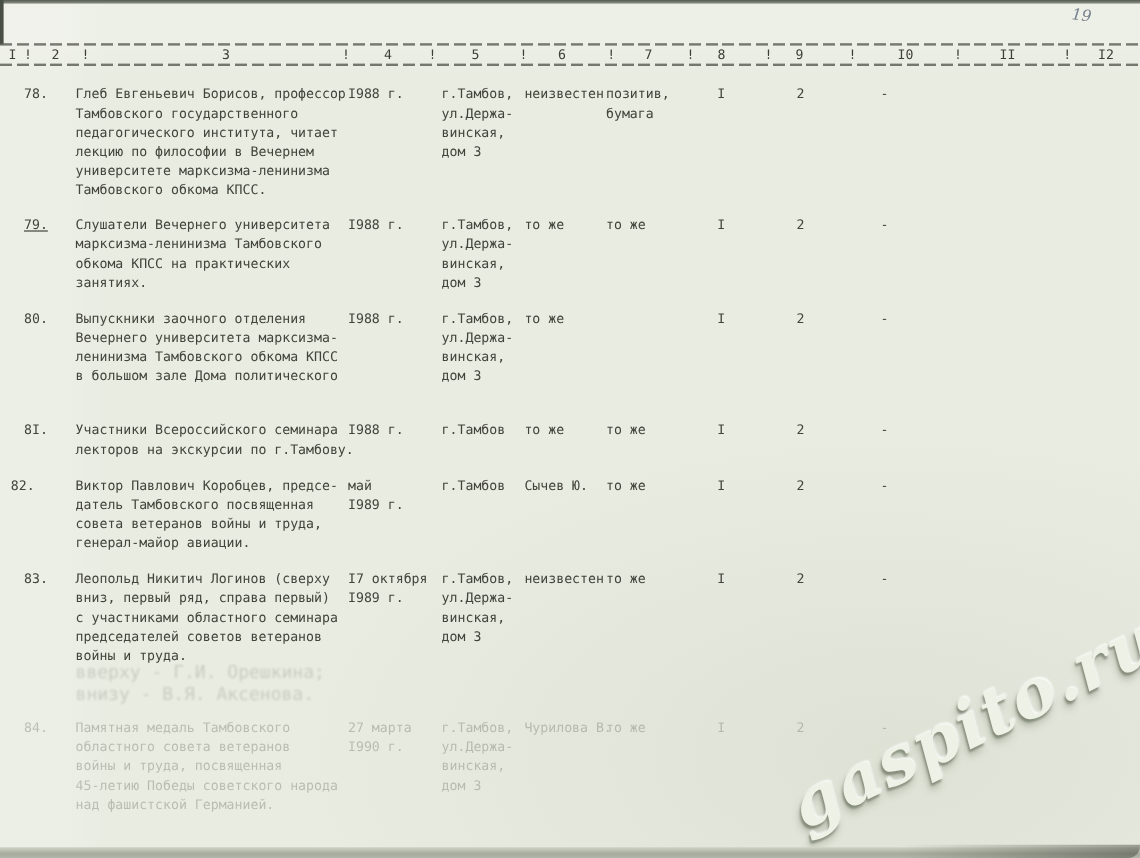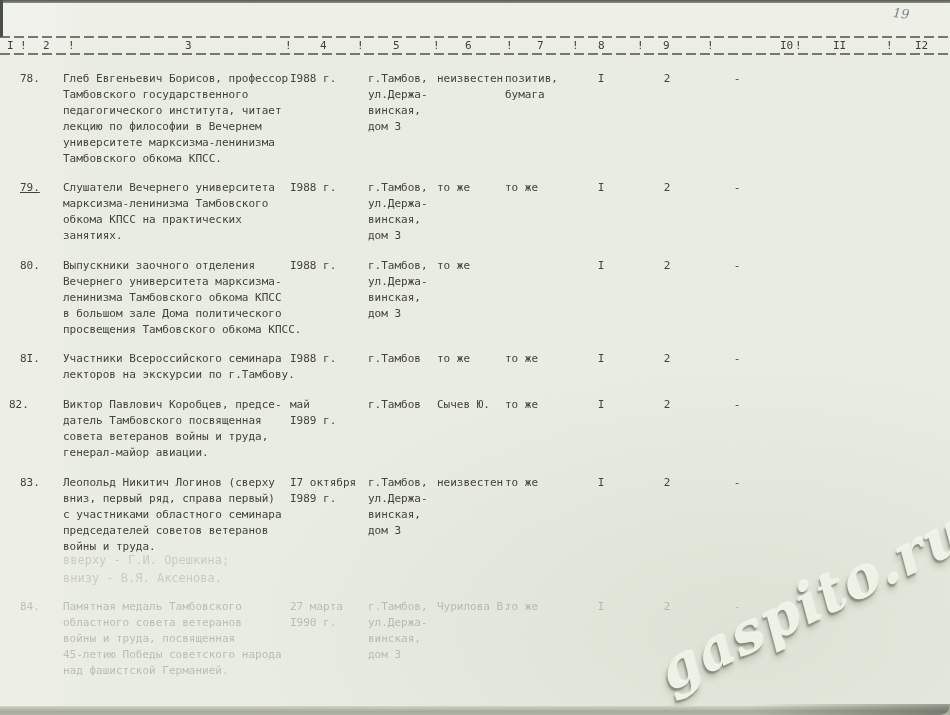--- a/index.html
+++ b/index.html
@@ -29,21 +29,21 @@
     background:repeating-linear-gradient(90deg,#585950 0 10px, rgba(0,0,0,0) 10px 14px); }
   .ruler-top { top:36px; }
   .ruler-bottom { top:53px; }
   .header-row { position:absolute; left:0; top:39px; width:950px; height:14px; }
   .header-row span { position:absolute; top:0; font-size:11px; color:#3e3f36; }
   .trow { position:absolute; left:0; width:950px; height:0; }
   .cell { position:absolute; top:0; font-size:11px; line-height:16px;
     color:#43443b; white-space:pre; }
   .cell.center { text-align:center; }
   .faded { opacity:.28; filter:blur(.5px); }
-  .ghost-line { position:absolute; font-size:12px; line-height:16px;
+  .ghost-line { position:absolute; font-size:15px; line-height:16px;
     color:#4a4b42; opacity:.20; filter:blur(.7px); white-space:pre; }
   .watermark {
     position:absolute; left:648px; top:645px;
     transform:rotate(-26deg); transform-origin:0 0;
     font-family:"DejaVu Serif","Liberation Serif",serif;
     font-style:italic; font-weight:bold; font-size:55px; letter-spacing:2px;
     color:#eef1e5;
     text-shadow:-2px 2px 2px rgba(112,120,102,.75),
                  1px -1px 2px rgba(255,255,255,.95),
                 -4px 5px 6px rgba(112,120,102,.35);
@@ -70,21 +70,21 @@
       <span style="left: 393px;">5</span>
       <span style="left: 433px;">!</span>
       <span style="left: 465px;">6</span>
       <span style="left: 506px;">!</span>
       <span style="left: 537px;">7</span>
       <span style="left: 572px;">!</span>
       <span style="left: 598px;">8</span>
       <span style="left: 637px;">!</span>
       <span style="left: 663px;">9</span>
       <span style="left: 707px;">!</span>
-      <span style="left: 780px;">I0</span>
+      <span style="left: 748px;">I0</span>
       <span style="left: 795px;">!</span>
       <span style="left: 833px;">II</span>
       <span style="left: 886px;">!</span>
       <span style="left: 915px;">I2</span>
     </div>
   <div class="ruler ruler-bottom"></div>
 
   <div id="body-layer">
       <div class="trow" style="top: 71px;">
         <div class="cell" style="left: 20px; width: 36px;"><div>78.</div></div>
@@ -103,21 +103,21 @@
         <div class="cell" style="left: 290px; width: 78px;"><div>I988 г.</div></div>
         <div class="cell" style="left: 368px; width: 68px;"><div>г.Тамбов,</div><div>ул.Держа-</div><div>винская,</div><div>дом 3</div></div>
         <div class="cell" style="left: 437px; width: 68px;"><div>то же</div></div>
         <div class="cell" style="left: 505px; width: 84px;"><div>то же</div></div>
         <div class="cell center" style="left: 592px; width: 18px;"><div>I</div></div>
         <div class="cell center" style="left: 658px; width: 18px;"><div>2</div></div>
         <div class="cell center" style="left: 728px; width: 18px;"><div>-</div></div>
       </div>
       <div class="trow" style="top: 258px;">
         <div class="cell" style="left: 20px; width: 36px;"><div>80.</div></div>
-        <div class="cell" style="left: 63px; width: 244px;"><div>Выпускники заочного отделения</div><div>Вечернего университета марксизма-</div><div>ленинизма Тамбовского обкома КПСС</div><div>в большом зале Дома политического</div><div>просвещения Тамбовского обкома КПСС.</div></div>
+        <div class="cell" style="left: 63px; width: 244px;"><div>Выпускники заочного отделения</div><div>Вечернего университета марксизма-</div><div>ленинизма Тамбовского обкома КПСС</div><div>в большом зале Дома политического</div></div>
         <div class="cell" style="left: 290px; width: 78px;"><div>I988 г.</div></div>
         <div class="cell" style="left: 368px; width: 68px;"><div>г.Тамбов,</div><div>ул.Держа-</div><div>винская,</div><div>дом 3</div></div>
         <div class="cell" style="left: 437px; width: 68px;"><div>то же</div></div>
         <div class="cell center" style="left: 592px; width: 18px;"><div>I</div></div>
         <div class="cell center" style="left: 658px; width: 18px;"><div>2</div></div>
         <div class="cell center" style="left: 728px; width: 18px;"><div>-</div></div>
       </div>
       <div class="trow" style="top: 351px;">
         <div class="cell" style="left: 20px; width: 36px;"><div>8I.</div></div>
         <div class="cell" style="left: 63px; width: 244px;"><div>Участники Всероссийского семинара</div><div>лекторов на экскурсии по г.Тамбову.</div></div>

